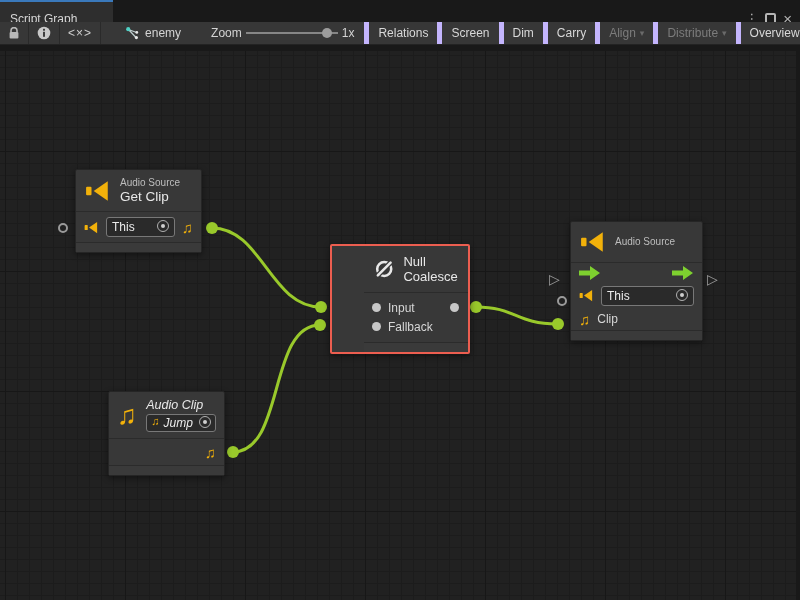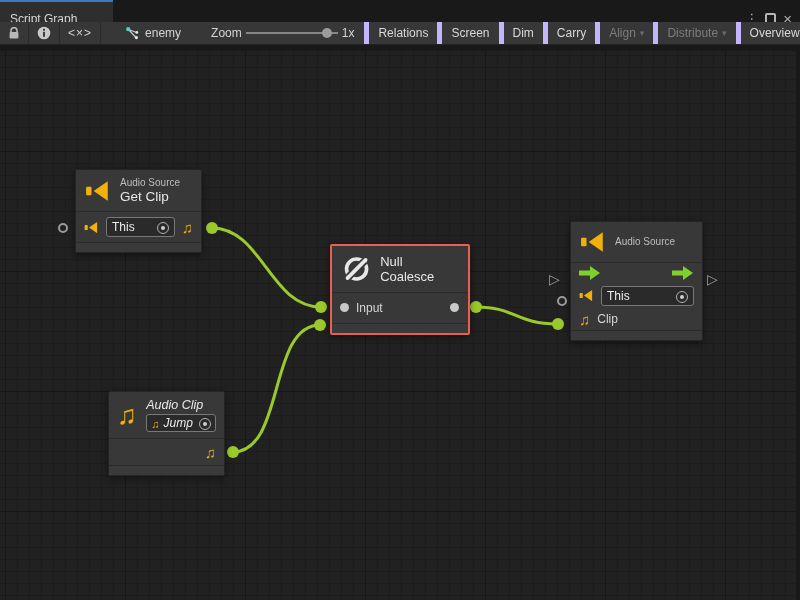--- a/index.html
+++ b/index.html
@@ -45,30 +45,30 @@
       linear-gradient(90deg, #171717 1px, transparent 1px),
       linear-gradient(#1c1c1c 1px, transparent 1px),
       linear-gradient(90deg, #1c1c1c 1px, transparent 1px);
     background-size:120px 120px, 120px 120px, 12px 12px, 12px 12px;
     background-position:5px 100px, 5px 100px, 5px 4px, 5px 4px; }
   .wires { position:absolute; left:0; top:0; width:800px; height:555px; }
 
   
   .node { position:absolute; background:#383838; border:1px solid #252525; border-radius:2px;
           box-shadow:0 2px 6px rgba(0,0,0,.45); color:#dcdcdc; }
-  .node.selected { border:2px solid #ec5e50; }
+  .node.selected { border:2px solid #ec5e50;padding-left:32px; }
   .node-header { display:flex; align-items:center; gap:9px; padding:7px 9px;
                  border-bottom:1px solid #2b2b2b; }
   .node-category { font-size:10px; color:#bdbdbd; margin-bottom:1px; }
   .node-title { font-size:13.5px; color:#e8e8e8; }
   .node-footer { height:10px; background:#3a3a3a; border-top:1px solid #2b2b2b; }
   .node-row { display:flex; align-items:center; gap:7px; padding:0 8px; font-size:12px; }
   .row-label { color:#d6d6d6; }
   .note-glyph { color:#f2b10a; line-height:1; }
-  .objfield { flex:1; display:flex; align-items:flex-end; gap:4px; background:#2a2a2a;
+  .objfield { flex:1; display:flex; align-items:flex-start; gap:4px; background:#2a2a2a;
               border:1px solid #787878; border-radius:3px; padding:2px 5px; color:#ececec;
               font-size:12px; }
   .objfield .val { flex:1; }
   .picker { width:12px; height:12px; border:1px solid #b0b0b0; border-radius:50%; position:relative;
             flex:none; }
   .picker::after { content:''; position:absolute; left:3px; top:3px; width:4px; height:4px;
                    background:#cfcfcf; border-radius:50%; }
   .gray-dot { width:9px; height:9px; border-radius:50%; background:#c8c8c8; flex:none; }
   .port-circle { position:absolute; width:10px; height:10px; border:2px solid #9a9a9a;
                  border-radius:50%; background:transparent; }
@@ -201,20 +201,24 @@
           <line x1="6" y1="26" x2="26" y2="6" stroke="#e8e8e8" stroke-width="4" stroke-linecap="round"></line>
         </svg>
         <div class="node-title" style="font-size:13px;">Null Coalesce</div>
       </div>
       <div style="padding:5px 0 6px 0;">
         <div class="node-row" style="height:19px; position:relative;">
           <span class="gray-dot"></span>
           <span class="row-label">Input</span>
           <span class="gray-dot" style="position:absolute; right:9px;"></span>
         </div>
+        <div class="node-row" style="height:19px;">
+          <span class="gray-dot"></span>
+          <span class="row-label">Fallback</span>
+        </div>
       </div>
       <div class="node-footer"></div>
     </div>
 
     <div class="node" style="left:108px; top:340px; width:117px;">
       <div class="node-header" style="padding:6px 8px;">
         <span class="note-glyph" style="font-size:27px;">♫</span>
         <div style="flex:1;font-style:italic;">
           <div class="node-title" style="font-size:12.5px; margin-bottom:2px;">Audio Clip</div>
           <div class="objfield" style="padding:1px 4px;">

